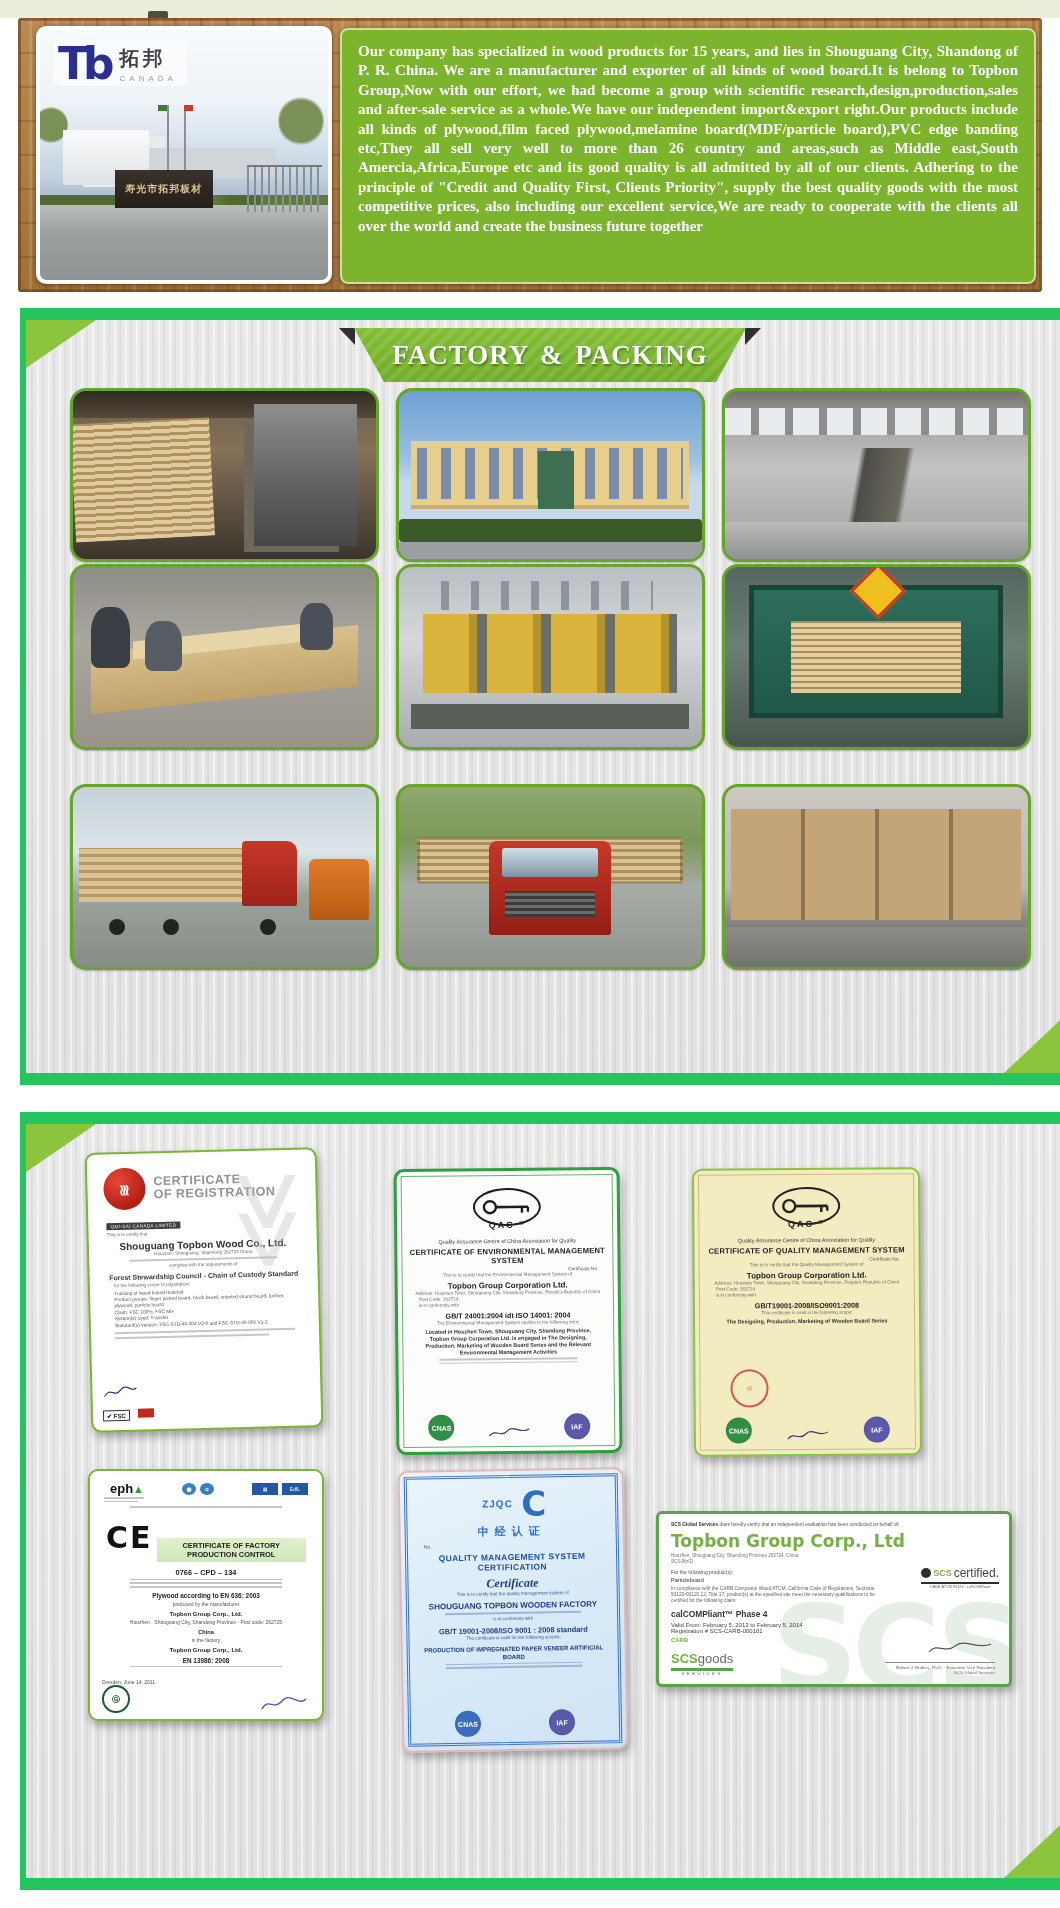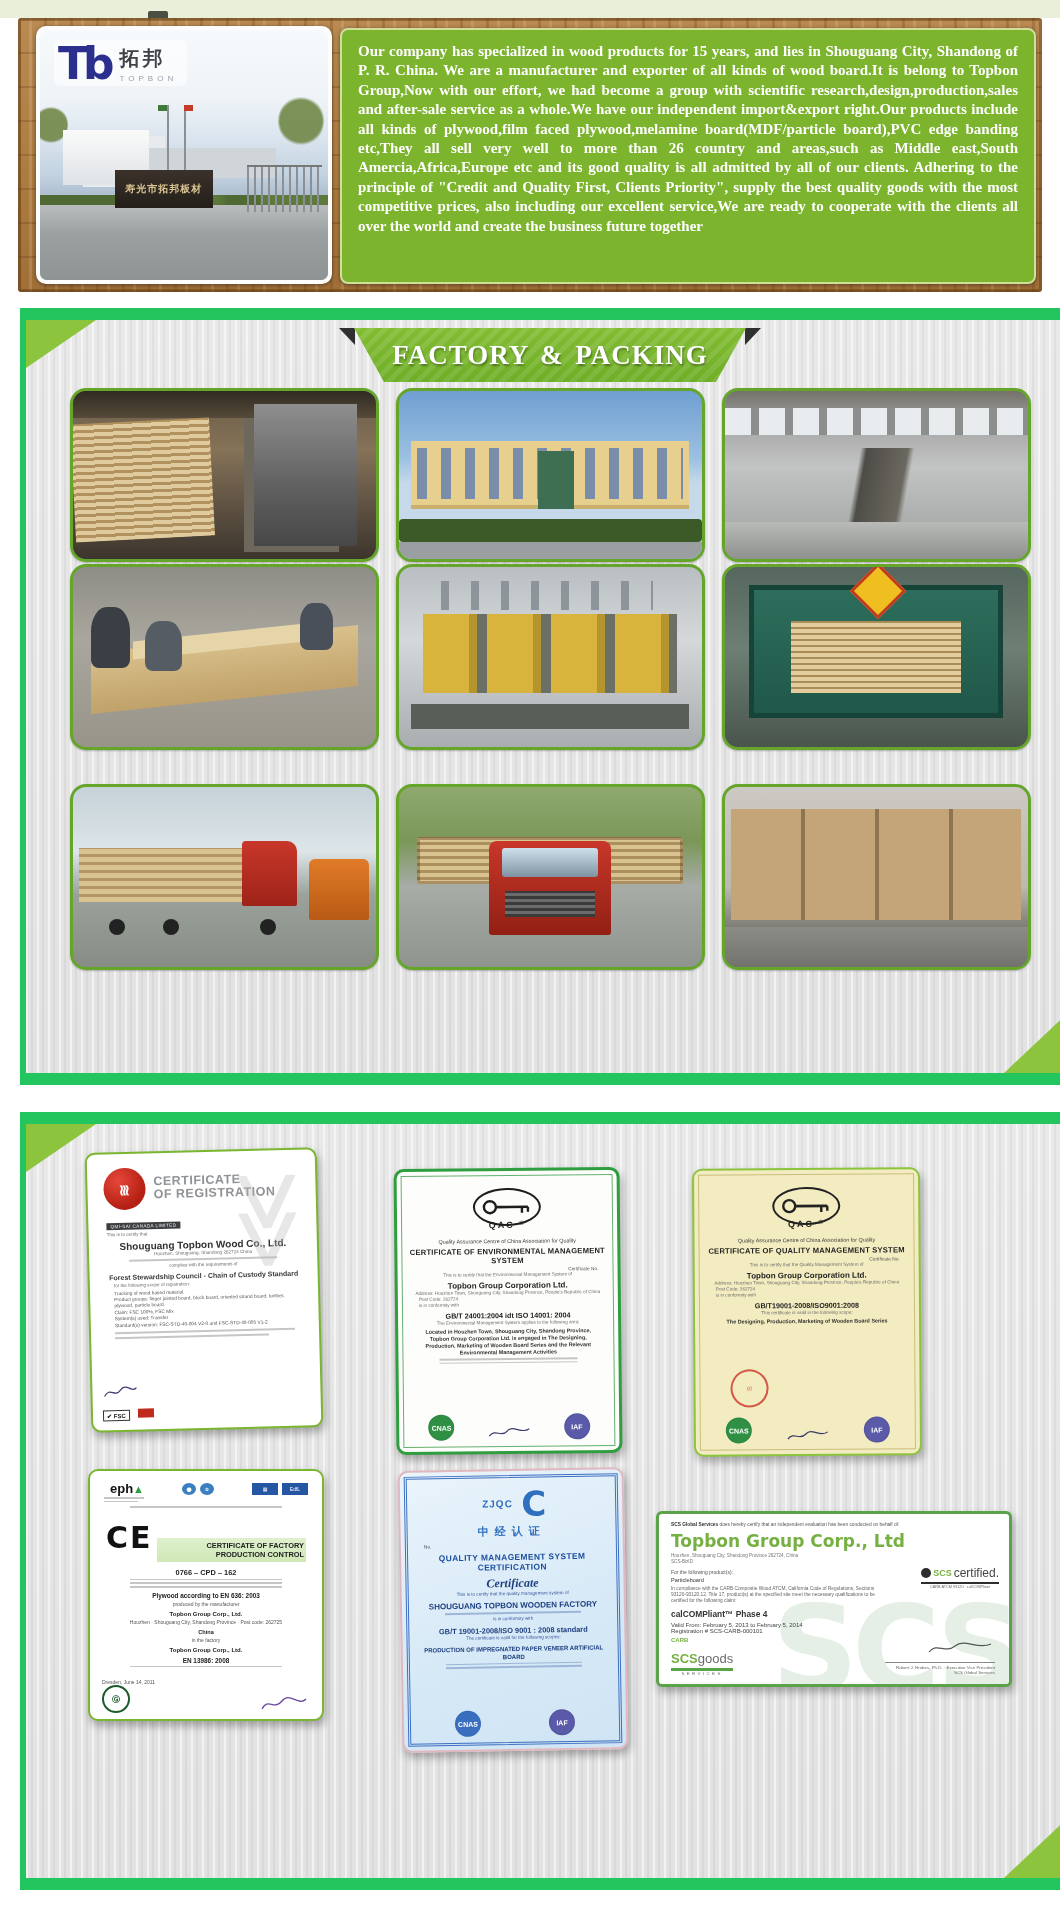--- a/index.html
+++ b/index.html
@@ -194,21 +194,21 @@
   .cert4{width:236px;height:252px;margin-left:62px;border:2px solid #7ab62f;}
   .c4-toplogos{display:flex;justify-content:space-between;align-items:flex-start;margin:2px 4px;}
   .c4-eph{font-size:13px;font-weight:bold;color:#111;line-height:12px;text-align:right;}
   .c4-eph .leaf{color:#2f9e3f;font-size:11px;}
   .c4-midlogos{display:flex;gap:4px;}
   .c4-bluebox{width:26px;height:12px;background:#2456a4;color:#fff;font-size:5px;display:flex;align-items:center;justify-content:center;}
   .c4-circ{width:14px;height:12px;border-radius:50%;background:#3a7fc1;color:#fff;font-size:4.6px;display:flex;align-items:center;justify-content:center;}
   .c4-titlerow{display:flex;align-items:center;margin:6px 6px 0 6px;gap:4px;}
   .c4-ce{font-family:"DejaVu Sans",sans-serif;font-size:30px;font-weight:bold;color:#111;letter-spacing:2px;line-height:28px;}
   .c4-title{flex:1;background:linear-gradient(180deg,#dff0cd,#cfe8b6);font-size:7.4px;font-weight:bold;color:#222;
-            padding:3px 2px;text-align:right;margin-top:24px;}
+            padding:3px 2px;text-align:center;margin-top:24px;}
   .c4-num{font-size:7.4px;font-weight:bold;color:#222;margin-top:6px;}
   .c4-center{font-size:6.4px;font-weight:bold;color:#222;margin-top:4px;}
   .c4-tinyc{font-size:5px;color:#555;margin-top:2px;}
   .c4-stampfoot{position:absolute;bottom:6px;left:12px;right:12px;display:flex;justify-content:space-between;align-items:flex-end;}
   .c4-roundstamp{width:24px;height:24px;border-radius:50%;border:2px solid #1d5c2a;display:flex;align-items:center;justify-content:center;color:#1d5c2a;font-size:8px;font-weight:bold;}
 
   
   .cert5{width:226px;height:282px;margin-left:76px;transform:rotate(-1deg);
          background:linear-gradient(160deg,#eaf4fb,#d6e9f7 60%,#cfe4f4);border:2px solid #e0b8c0;}
   .c5-inner{position:absolute;inset:4px;border:3px double #3d6fc1;padding:8px 6px;}
@@ -277,21 +277,21 @@
         <div class="gp-flag" style="left:50%;background:#c43b2a"></div>
         <div class="gp-flag" style="left:41%;background:#3f7a3a"></div>
         <div class="gp-bush"></div>
         <div class="gp-road"></div>
         <div class="gp-gate"></div>
         <div class="gp-sign">寿光市拓邦板材</div>
         <div class="logo">
           <span class="tb">Tb</span>
           <span class="cnblock">
             <span class="cn">拓邦</span>
-            <span class="en">TOPBON</span>
+            <span class="en">CANADA</span>
           </span>
         </div>
       </div>
     </div>
 
     <div class="intro-card">
       <p>Our company has specialized in wood products for 15 years, and lies in Shouguang City, Shandong of P. R. China. We are a manufacturer and exporter of all kinds of wood board.It is belong to Topbon Group,Now with our effort, we had become a group with scientific research,design,production,sales and after-sale service as a whole.We have our independent import&amp;export right.Our products include all kinds of plywood,film faced plywood,melamine board(MDF/particle board),PVC edge banding etc,They all sell very well to more than 26 country and areas,such as Middle east,South Amercia,Africa,Europe etc and its good quality is all admitted by all of our clients. Adhering to the principle of "Credit and Quality First, Clients Priority", supply the best quality goods with the most competitive prices, also including our excellent service,We are ready to cooperate with the clients all over the world and create the business future together</p>
     </div>
   </section>
 
@@ -524,21 +524,21 @@
               <div class="c4-midlogos">
                 <div class="c4-bluebox">▦</div>
                   <div class="c4-bluebox">EdfL</div>
               </div>
             </div>
             <div class="tlbar s"></div>
             <div class="c4-titlerow">
               <div class="c4-ce">CE</div>
               <div class="c4-title">CERTIFICATE OF FACTORY PRODUCTION CONTROL</div>
             </div>
-            <div class="c4-num">0766 – CPD – 162</div>
+            <div class="c4-num">0766 – CPD – 134</div>
             <div class="tlbar s"></div>
             <div class="tlbar s"></div>
             <div class="tlbar s"></div>
             <div class="c4-center">Plywood according to EN 636: 2003</div>
             <div class="c4-tinyc">produced by the manufacturer</div>
             <div class="c4-center" style="font-size:6px">Topbon Group Corp., Ltd.</div>
             <div class="c4-tinyc">
               <span>Houzhen</span> ·
               <span>Shouguang City, Shandong Province</span> ·
               <span>Post code: 262725</span>

